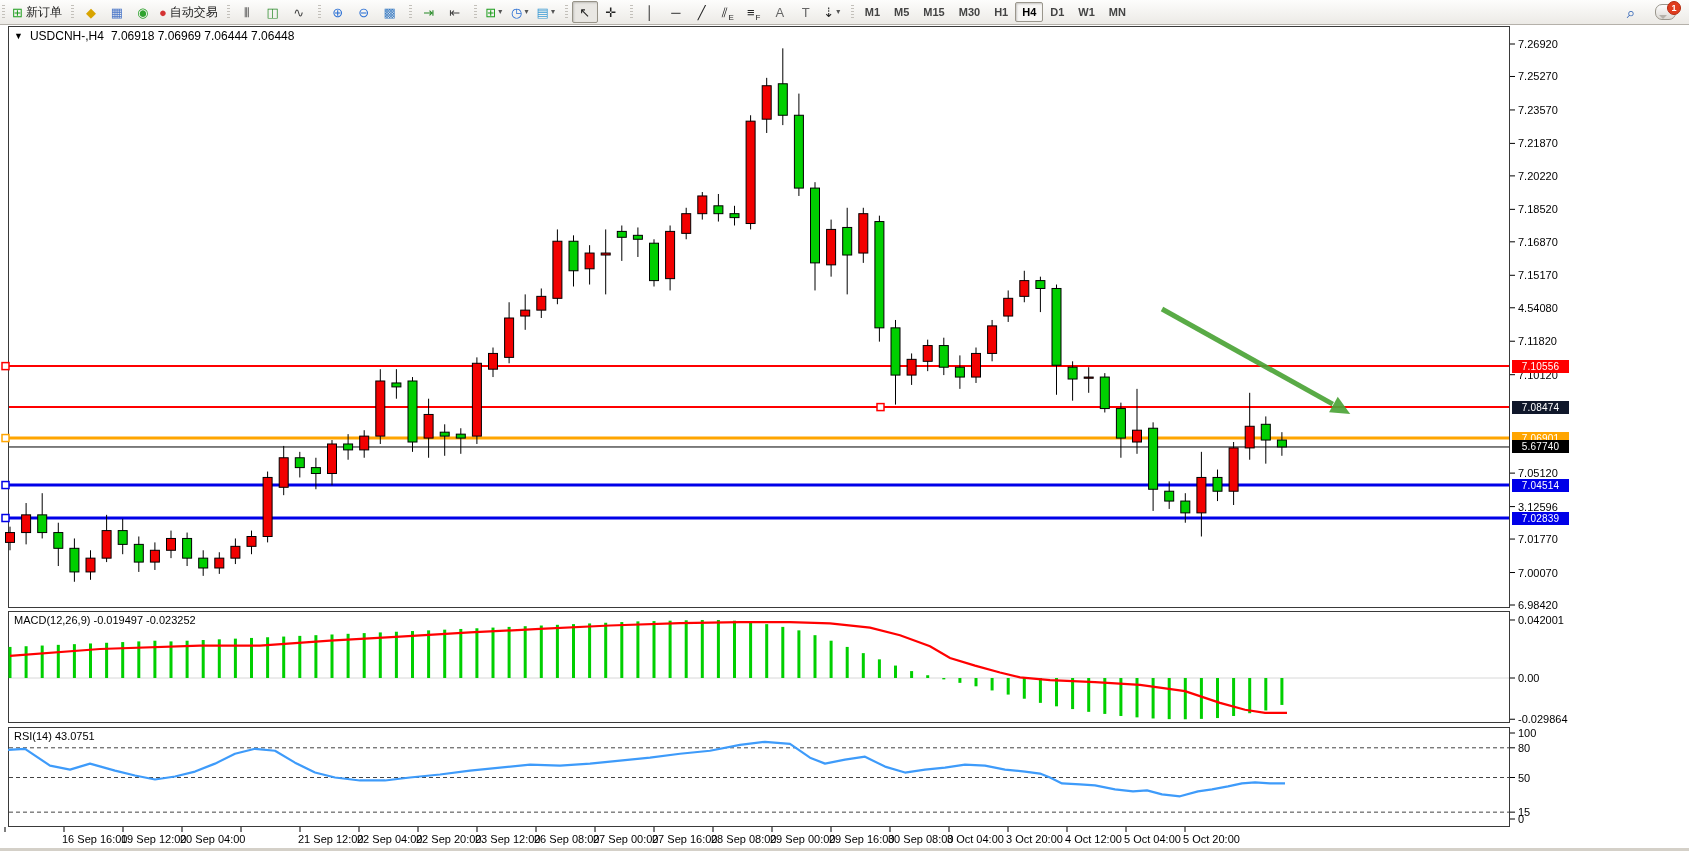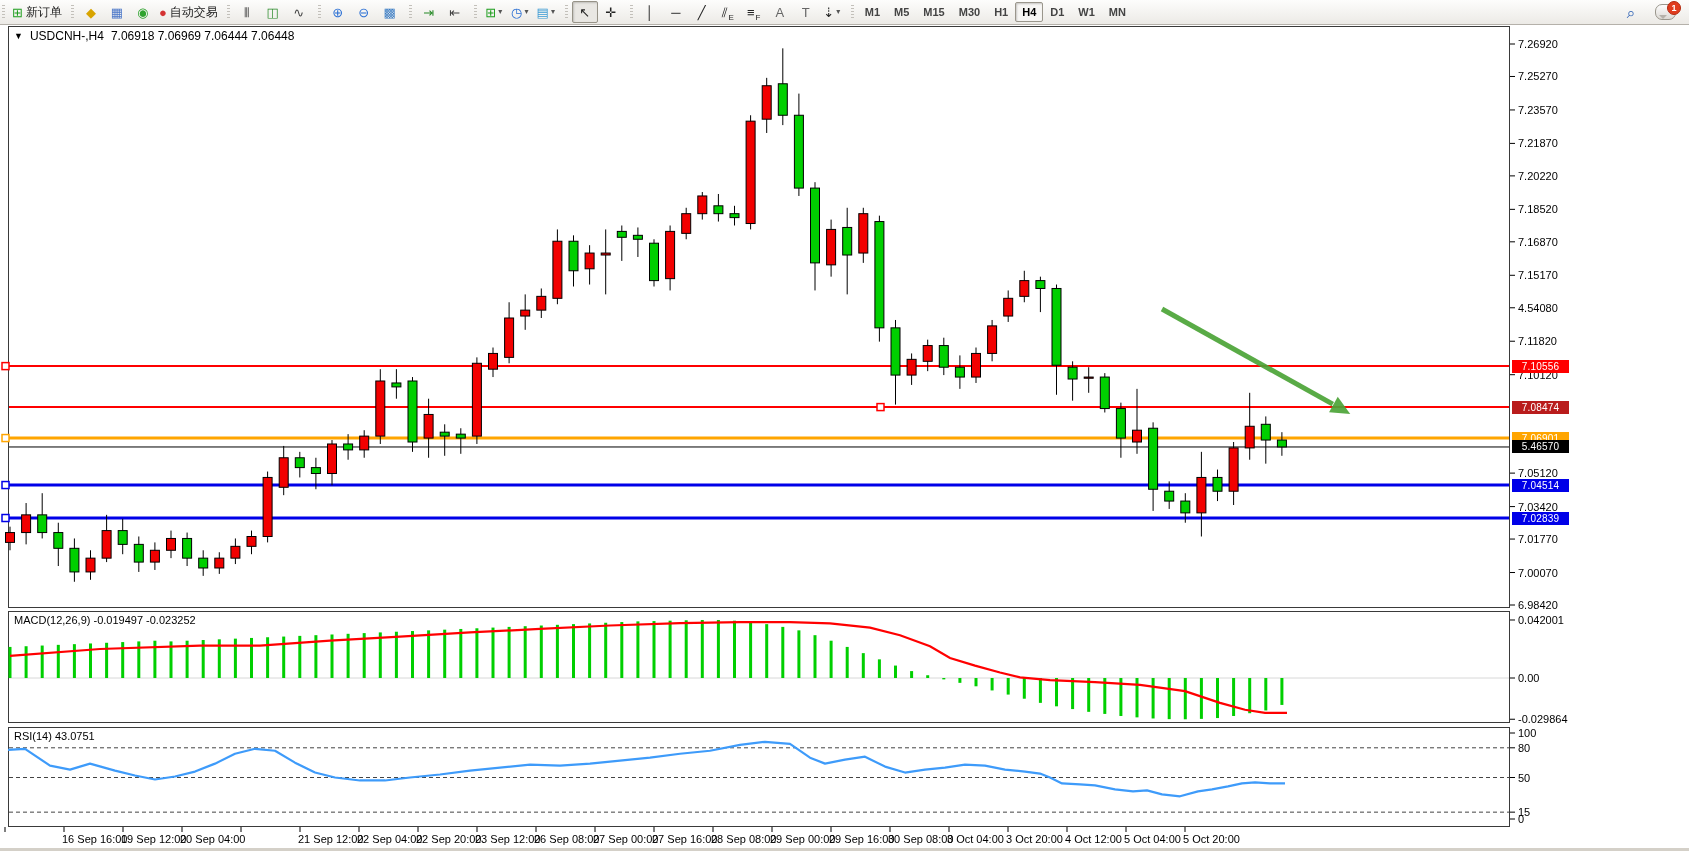--- a/index.html
+++ b/index.html
@@ -496,30 +496,30 @@
       <div class="tick-label" style="top: 103.942px; left: 1518px;">7.23570</div>
       <div class="tick-label" style="top: 137.405px; left: 1518px;">7.21870</div>
       <div class="tick-label" style="top: 169.884px; left: 1518px;">7.20220</div>
       <div class="tick-label" style="top: 203.347px; left: 1518px;">7.18520</div>
       <div class="tick-label" style="top: 235.826px; left: 1518px;">7.16870</div>
       <div class="tick-label" style="top: 269.289px; left: 1518px;">7.15170</div>
       <div class="tick-label" style="top: 301.768px; left: 1518px;">4.54080</div>
       <div class="tick-label" style="top: 335.232px; left: 1518px;">7.11820</div>
       <div class="tick-label" style="top: 368.695px; left: 1518px;">7.10120</div>
       <div class="tick-label" style="top: 467.116px; left: 1518px;">7.05120</div>
-      <div class="tick-label" style="top: 500.579px; left: 1518px;">7.03420</div>
+      <div class="tick-label" style="top: 500.579px; left: 1518px;">3.12596</div>
       <div class="tick-label" style="top: 533.058px; left: 1518px;">7.01770</div>
       <div class="tick-label" style="top: 566.521px; left: 1518px;">7.00070</div>
       <div class="tick-label" style="top: 599px; left: 1518px;">6.98420</div>
       <div class="badge" style="top: 359.612px; background: rgb(255, 0, 0);">7.10556</div>
-      <div class="badge" style="top: 400.595px; background: #b91c1c;">7.08474</div>
+      <div class="badge" style="top: 400.595px; background: #0f172a;">7.08474</div>
       <div class="badge" style="top: 431.558px; background: rgb(255, 165, 0);">7.06901</div>
       <div class="badge" style="top: 478.544px; background: rgb(0, 0, 232);">7.04514</div>
       <div class="badge" style="top: 511.515px; background: rgb(0, 0, 232);">7.02839</div>
-      <div class="badge" style="top: 440.475px; background: rgb(0, 0, 0);">5.46570</div>
+      <div class="badge" style="top: 440.475px; background: rgb(0, 0, 0);">5.67740</div>
       <div class="tick-label" style="top: 613.988px; left: 1518px;">0.042001</div>
       <div class="tick-label" style="top: 672px; left: 1518px;">0.00</div>
       <div class="tick-label" style="top: 713.249px; left: 1518px;">-0.029864</div>
       <div class="tick-label" style="top: 727px; left: 1518px;">100</div>
       <div class="tick-label" style="top: 741.8px; left: 1518px;">80</div>
       <div class="tick-label" style="top: 771.5px; left: 1518px;">50</div>
       <div class="tick-label" style="top: 806.15px; left: 1518px;">15</div>
       <div class="tick-label" style="top: 813px; left: 1518px;">0</div>
       <div class="date-label" style="left: 17px; margin-top: 26px;">16 Sep 2022</div>
       <div class="date-label" style="left: 62px;">16 Sep 16:00</div>

